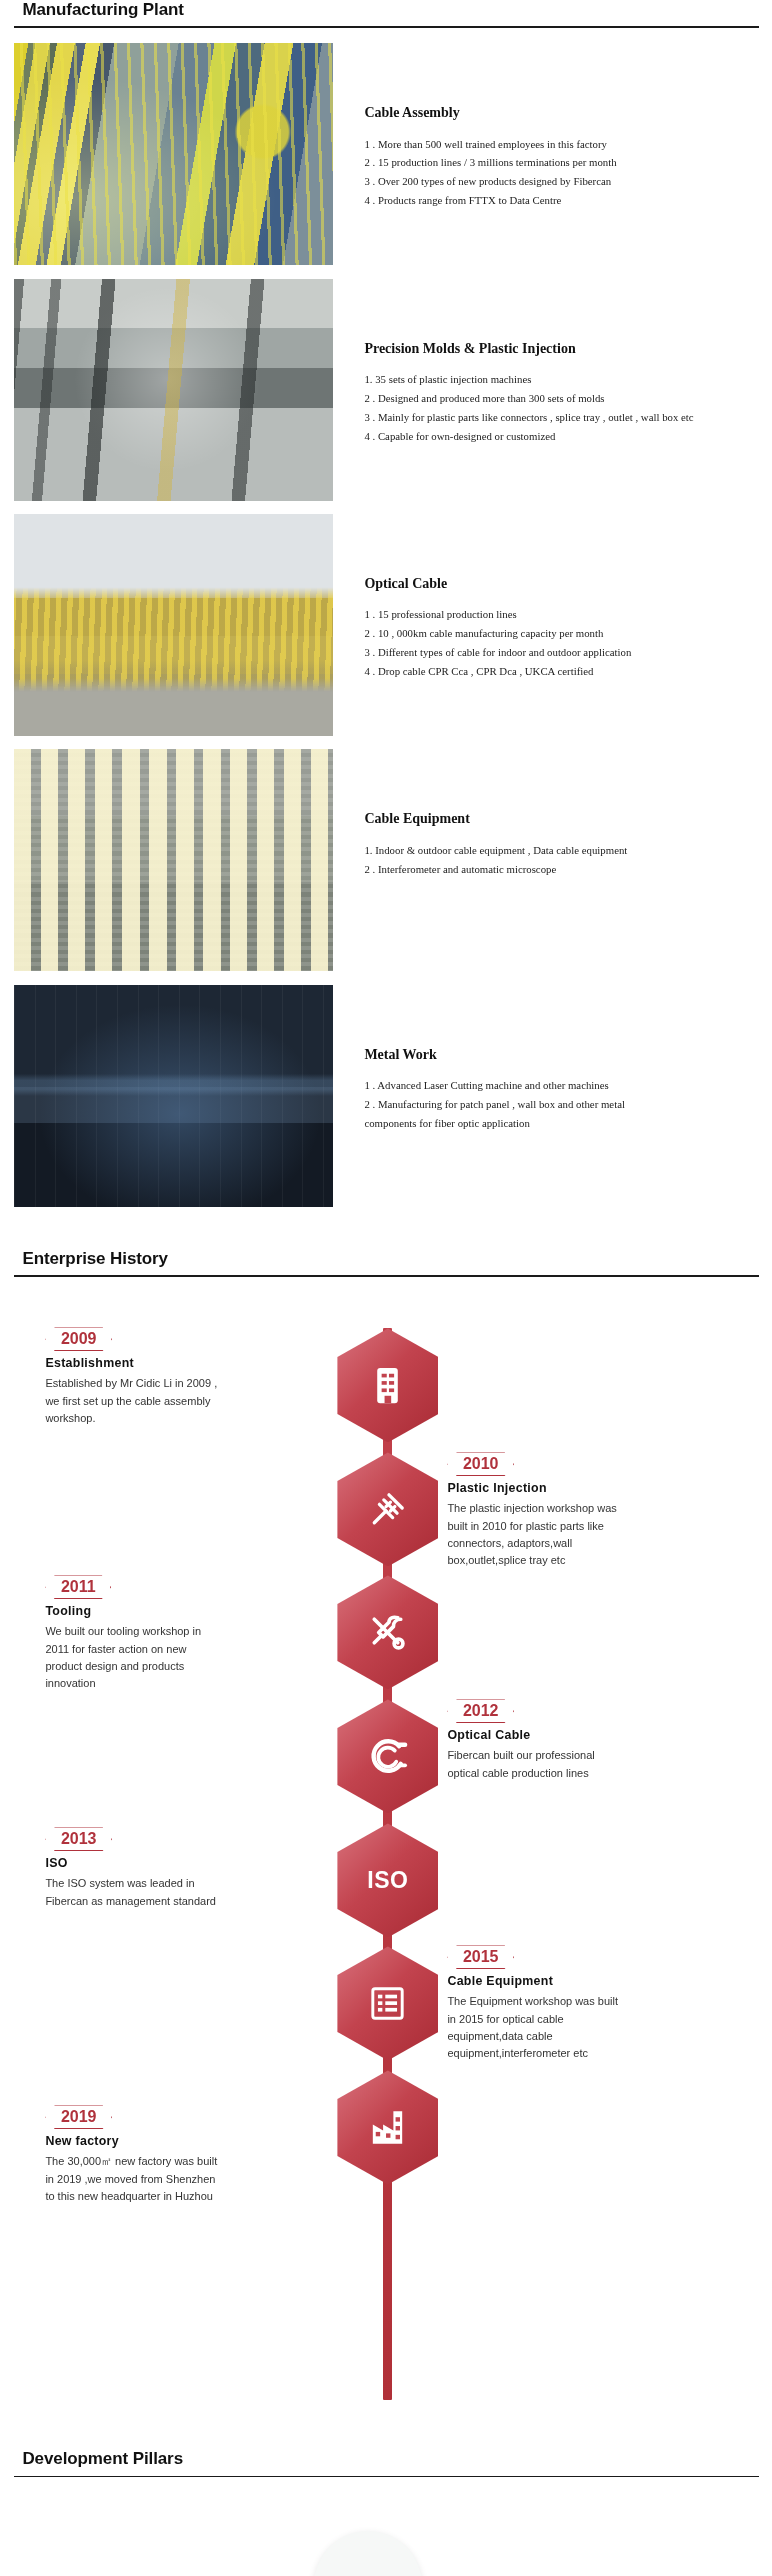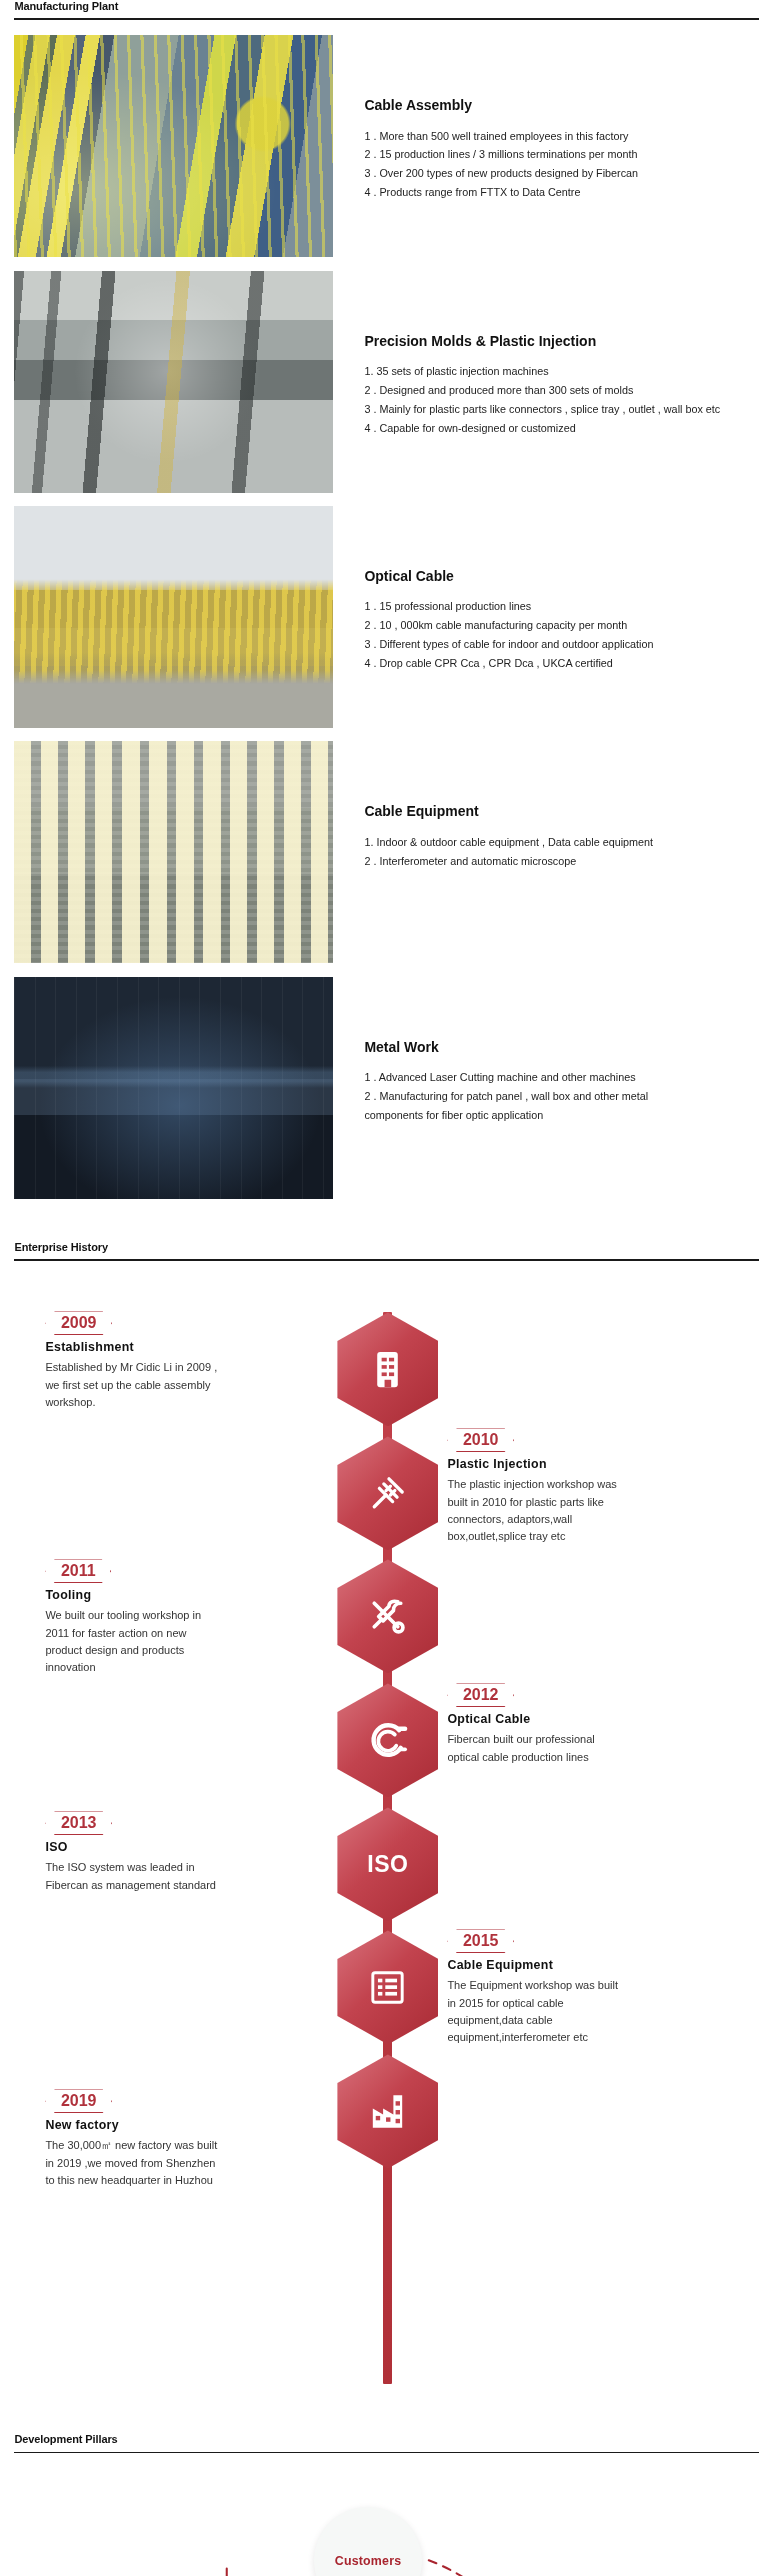--- a/index.html
+++ b/index.html
@@ -8,38 +8,40 @@
     width: 773px;
     font-family: "Liberation Sans", sans-serif;
     color: #1a1a1a;
     -webkit-font-smoothing: antialiased;
   }
   .page { width: 773px; position: relative; }
 
   
   .section-head { padding: 0 14.4px; }
   .section-head h2 {
-    font-size: 11px;
+    font-size: 17px;
     font-weight: 700;
     letter-spacing: -0.1px;
     color: #111;
     padding-bottom: 6.2px;
+    margin-left: 8px;
   }
   .section-head .rule {
     height: 1.5px;
     background: #1a1a1a;
     width: 100%;
   }
 
   
   .plant { padding: 15.5px 14.4px 0 14.4px; }
   .plant-row {
     display: flex;
     align-items: flex-start;
     margin-bottom: 13.4px;
+    font-family: Liberation Serif, serif;
   }
   .plant-photo {
     width: 319px;
     height: 222px;
     flex: 0 0 319px;
     position: relative;
     overflow: hidden;
     background: #8d9aa2;
   }
   .plant-text {
@@ -324,21 +326,21 @@
           <g stroke="#fff" stroke-width="4.5" fill="none" stroke-linecap="round">
             <line x1="14" y1="50" x2="30" y2="34"></line>
             <line x1="34" y1="12" x2="52" y2="30"></line>
             <line x1="27" y1="19" x2="45" y2="37"></line>
             <line x1="21" y1="25" x2="39" y2="43"></line>
             <line x1="36" y1="22" x2="30" y2="28"></line>
             <line x1="42" y1="28" x2="36" y2="34"></line>
           </g>
         </svg>
       </div>
-      <div class="tl-card right" style="top:147px;">
+      <div class="tl-card right" style="top:155px;">
         <div class="yearbadge"><span>2010</span></div>
         <h4>Plastic Injection</h4>
         <p>The plastic injection workshop was built in 2010 for plastic parts like connectors, adaptors,wall box,outlet,splice tray etc</p>
       </div>
 
       <div class="hexnode" style="top:278px;">
         <svg viewBox="0 0 64 64">
           <g stroke="#fff" stroke-width="5" fill="none" stroke-linecap="round" stroke-linejoin="round">
             <path d="M14 14 L30 30 M30 30 L46 46"></path>
             <path d="M50 14 C44 14 40 18 40 24 L26 38 L20 32 L34 18 C34 12 40 10 46 12"></path>

